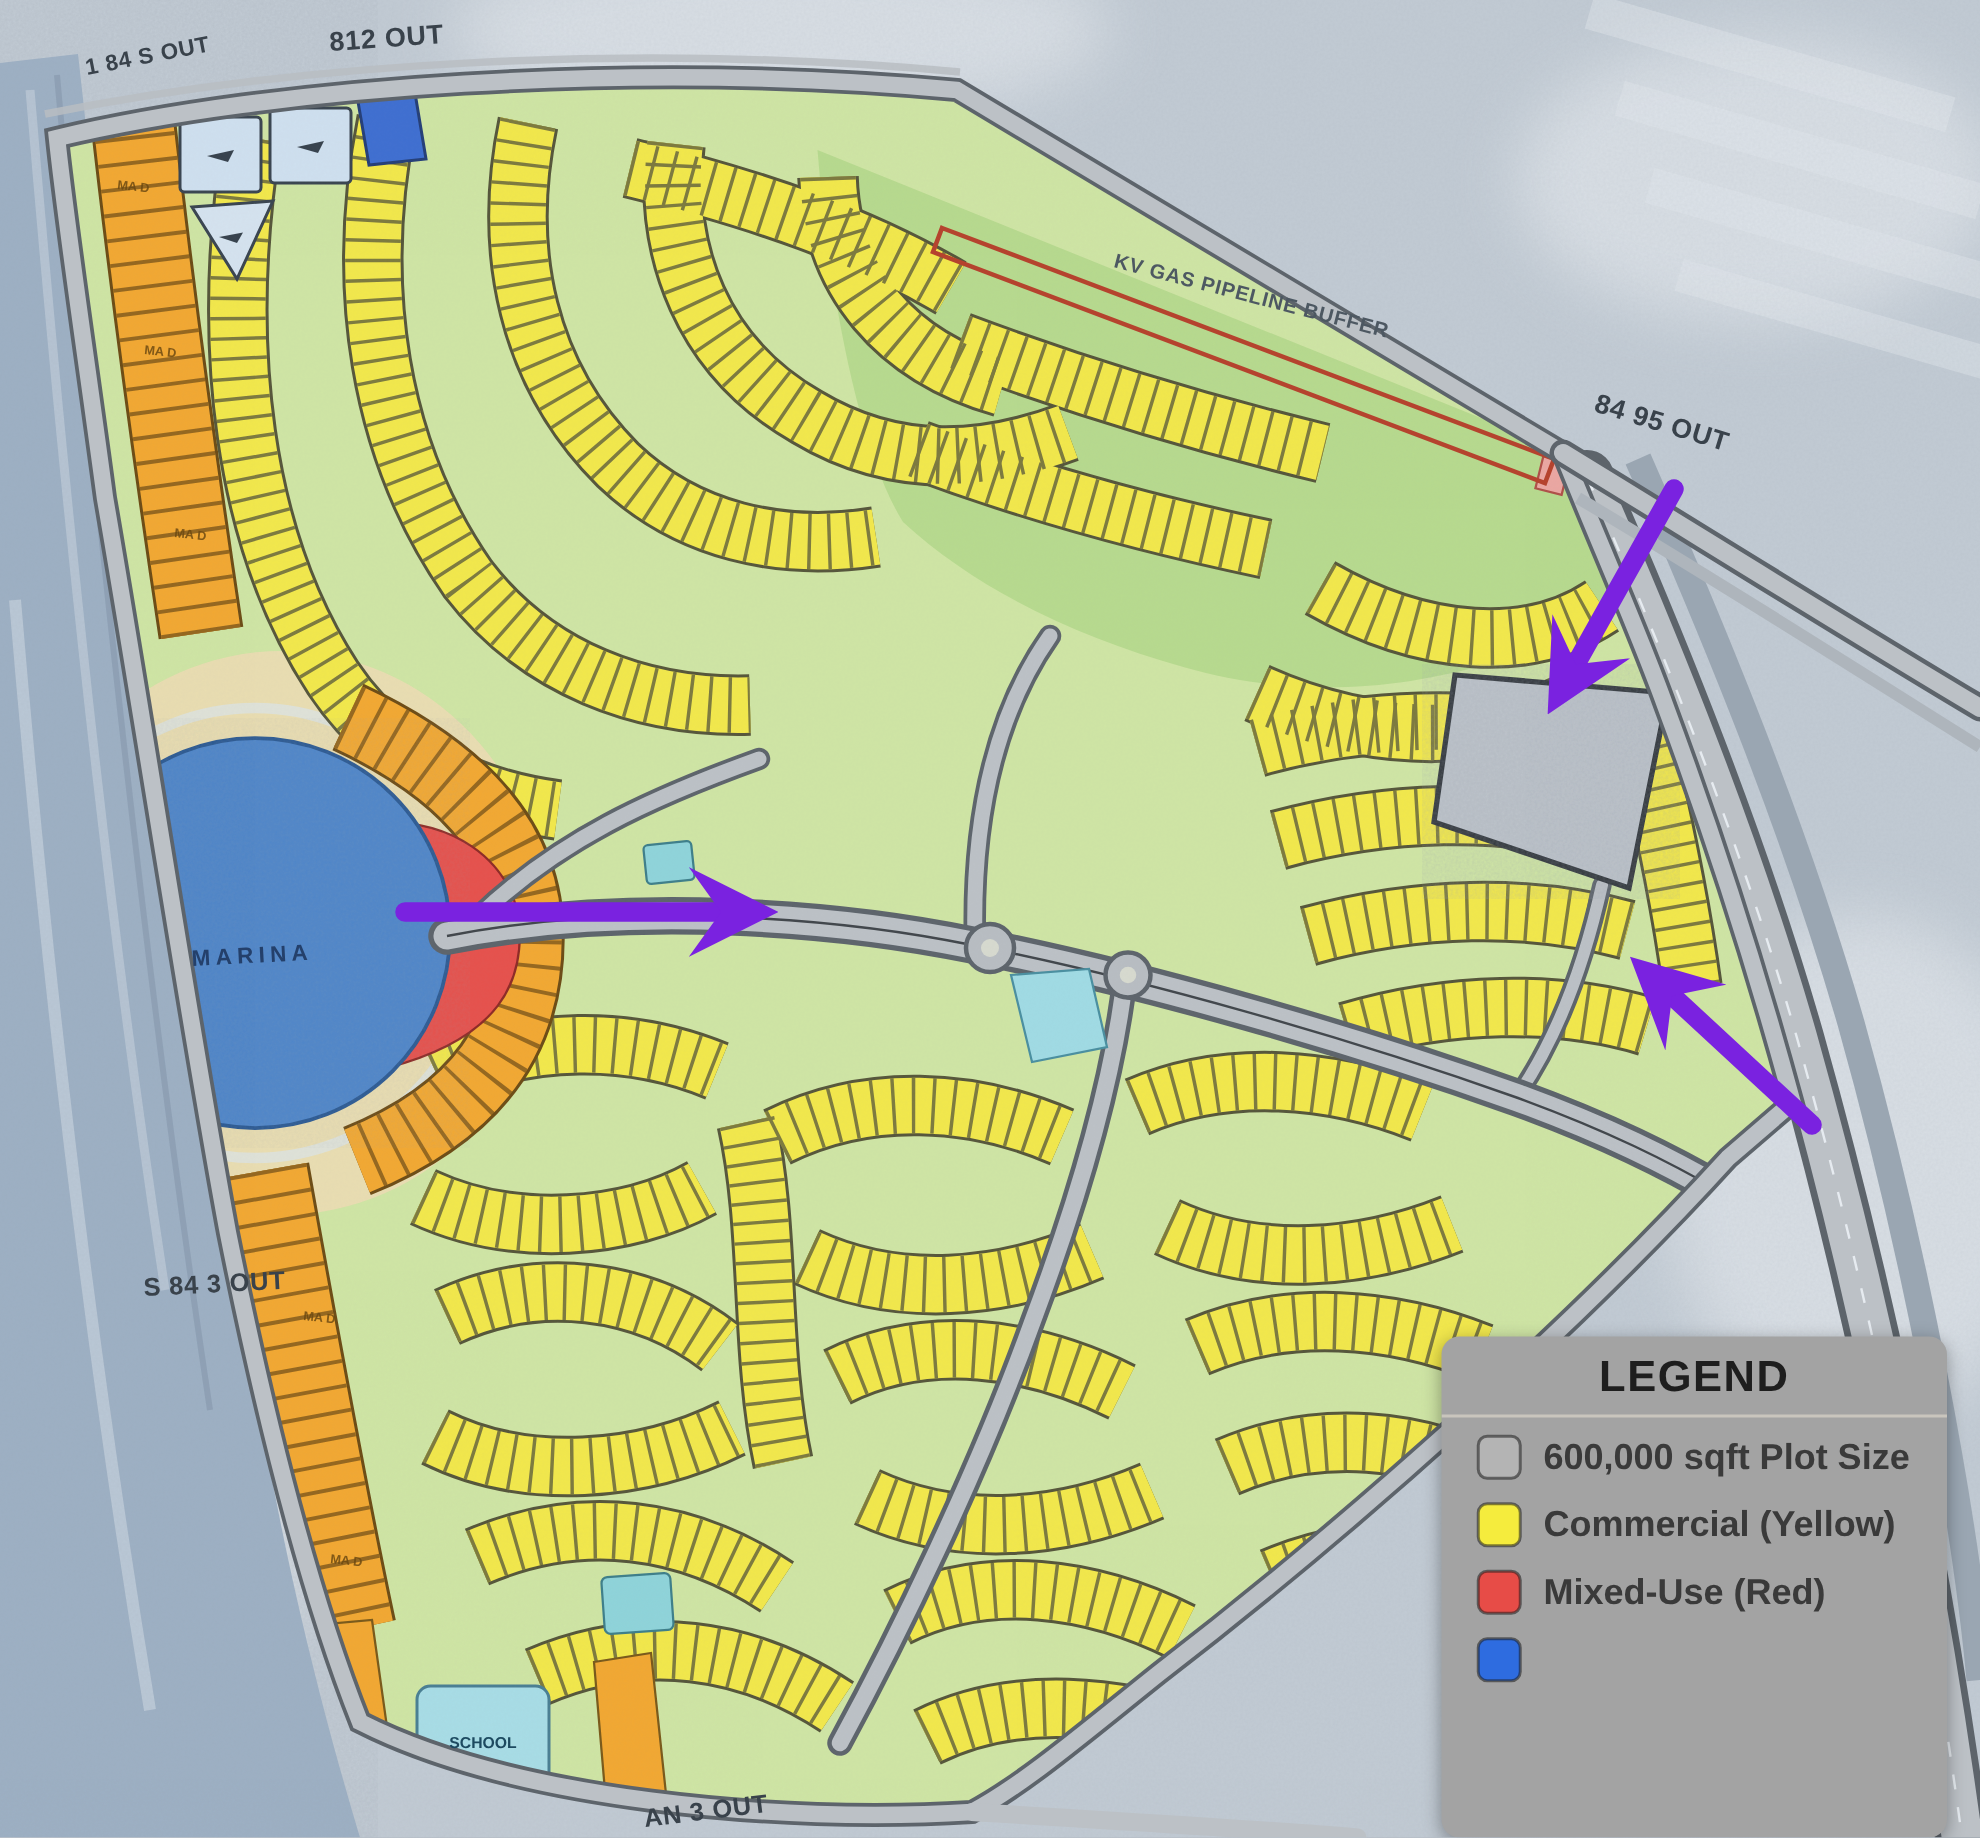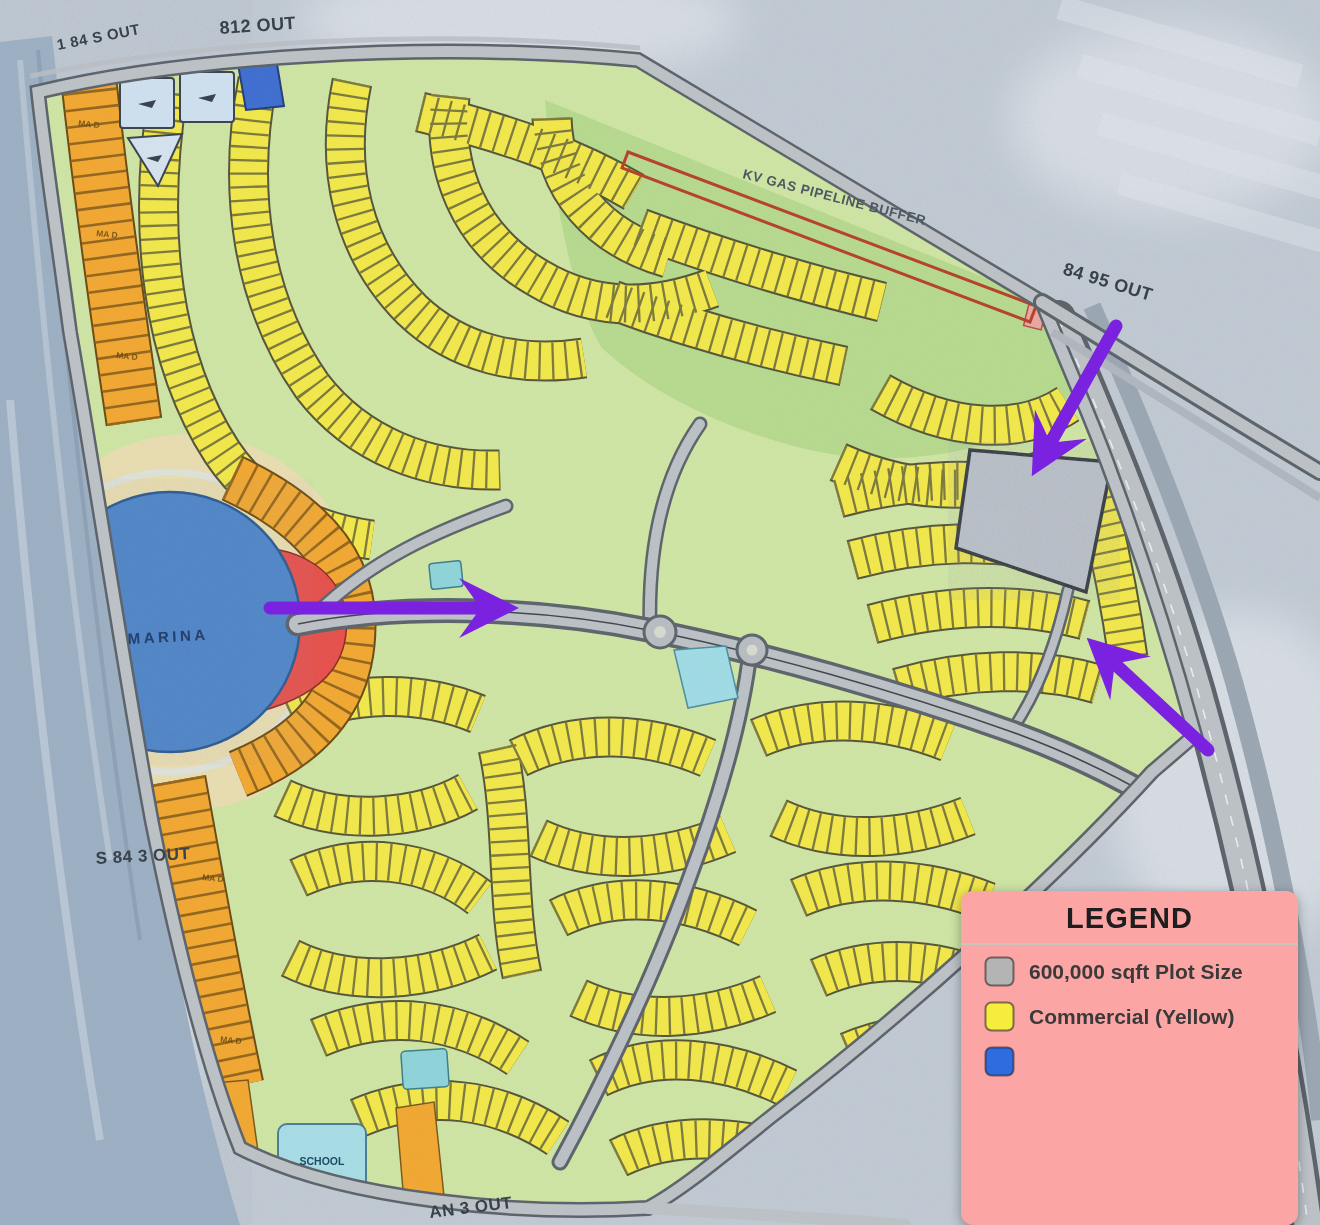--- a/index.html
+++ b/index.html
@@ -18,28 +18,28 @@
   .boc-o{fill:none;stroke:#6d4c15;stroke-width:49;}
   .boc-f{fill:none;stroke:#f2a832;stroke-width:45;}
   .boc-t{fill:none;stroke:#6d4c15;stroke-width:45;stroke-dasharray:2.6 13;opacity:.7;}
   
   .road-c{fill:none;stroke:#5d646b;stroke-linecap:round;}
   .road-f{fill:none;stroke:#bcc1c6;stroke-linecap:round;}
   .rlabel{font-weight:700;fill:#39424b;letter-spacing:.5px;}
 
   
   .legend{position:absolute;left:961px;top:891px;width:337px;height:334px;
-          background:#fca5a5;border-radius:12px;box-shadow:0 3px 12px rgba(0,0,0,.35);
+          background:#a3a3a3;border-radius:12px;box-shadow:0 3px 12px rgba(0,0,0,.35);
           overflow:hidden;}
   .legend-title{text-align:center;font-size:29px;font-weight:800;color:#1e1e1e;
                 letter-spacing:1px;padding:11px 0 8px;}
   .legend-divider{height:2px;background:#c9c5bd;margin:0 0 4px;}
   .legend-row{display:flex;align-items:center;gap:14px;padding:7px 0 7px 23px;}
   .legend-row svg{flex:0 0 auto;display:block;}
-  .legend-label{font-size:21px;font-weight:600;color:#3a3a3a;white-space:nowrap;}
+  .legend-label{font-size:24px;font-weight:600;color:#3a3a3a;white-space:nowrap;}
 </style>
 </head>
 <body>
 
 <div class="stage">
 <svg class="map" width="1320" height="1225" viewBox="0 0 1320 1225">
   <defs>
     <filter id="noiseF" x="-5%" y="-5%" width="110%" height="110%">
       <feTurbulence type="fractalNoise" baseFrequency="0.55" numOctaves="2" result="n"></feTurbulence>
       <feColorMatrix in="n" type="matrix" values="0 0 0 0 0.32  0 0 0 0 0.36  0 0 0 0 0.42  0 0 0 0.55 0"></feColorMatrix>
@@ -370,17 +370,23 @@
     <span class="legend-label">600,000 sqft Plot Size</span>
   </div>
   <div class="legend-row">
     <svg width="31" height="31">
           <rect x="1.5" y="1.5" width="28" height="28" rx="6" stroke="rgba(30,30,30,.55)" stroke-width="2" fill="#f5ec3d"></rect>
         </svg>
     <span class="legend-label">Commercial (Yellow)</span>
   </div>
   <div class="legend-row">
     <svg width="31" height="31">
+          <rect x="1.5" y="1.5" width="28" height="28" rx="6" stroke="rgba(30,30,30,.55)" stroke-width="2" fill="#e74c47"></rect>
+        </svg>
+    <span class="legend-label">Mixed-Use (Red)</span>
+  </div>
+  <div class="legend-row">
+    <svg width="31" height="31">
           <rect x="1.5" y="1.5" width="28" height="28" rx="6" stroke="rgba(30,30,30,.55)" stroke-width="2" fill="#2e6ce0"></rect>
         </svg>
   </div>
 </div>
 </div>
 
 </body></html>

